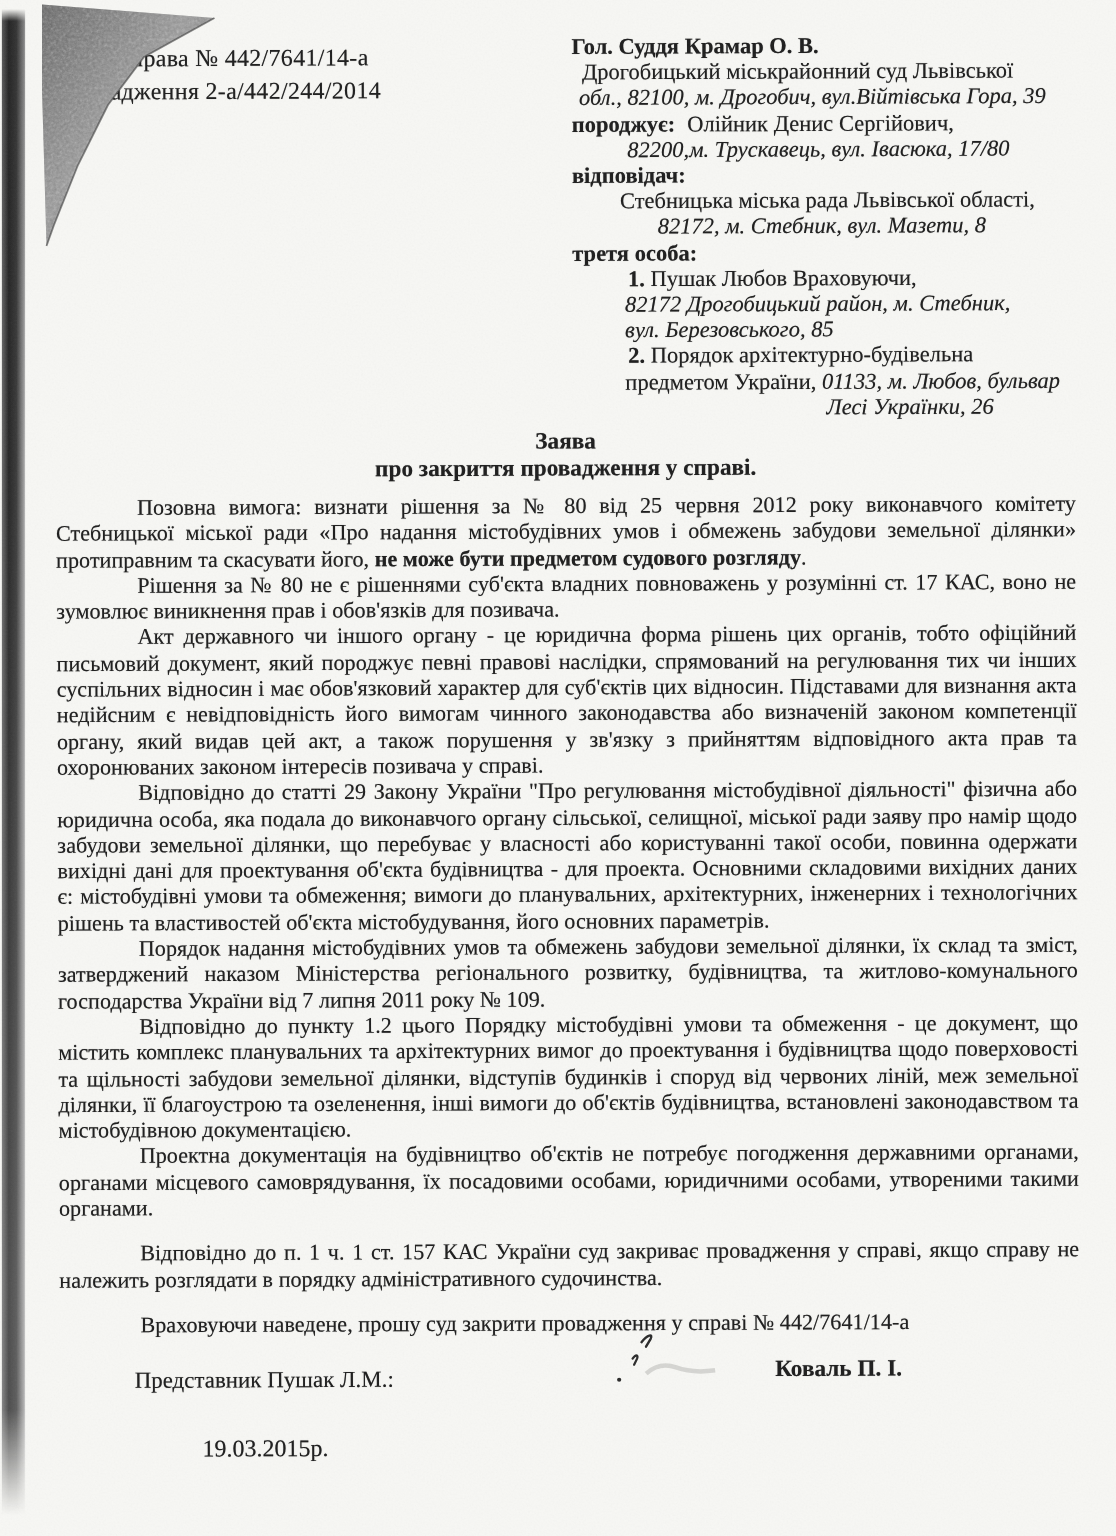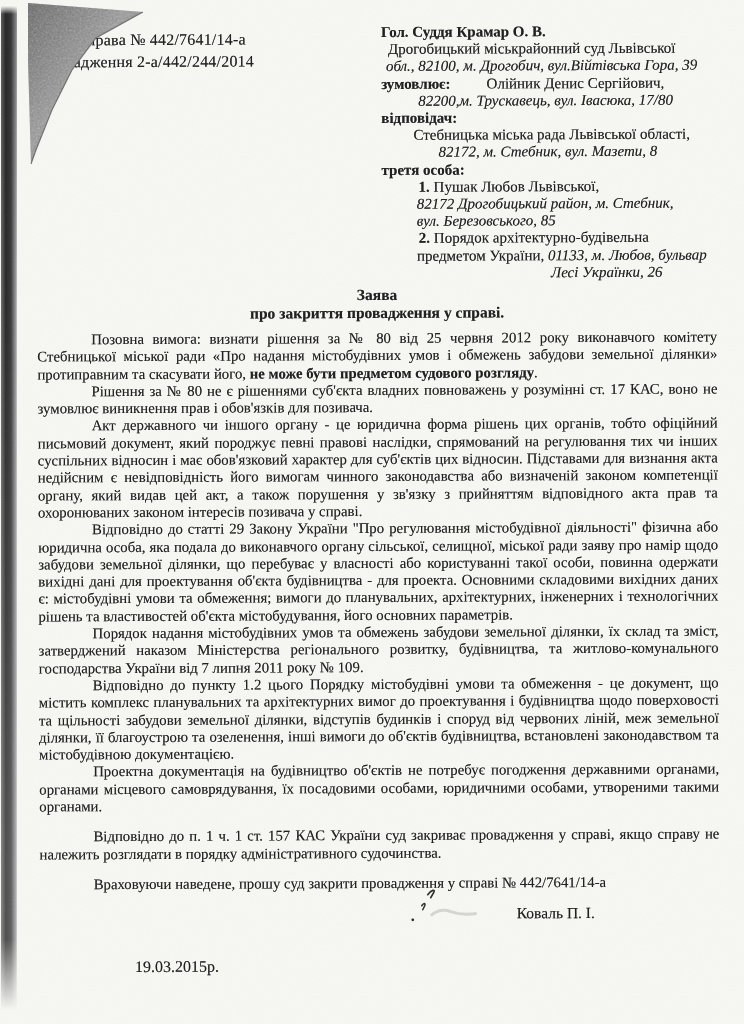--- a/index.html
+++ b/index.html
@@ -39,65 +39,65 @@
     position:absolute; left:383px; top:24px; width:350px;
     font-size:15px; line-height:17.2px;
   }
   .court-block .b{ font-weight:bold; }
   .court-block .i{ font-style:italic; }
   .row{ white-space:nowrap; }
   .ind7{ padding-left:7px; } .ind5{ padding-left:5px; }
   .ind32{ padding-left:32px; } .ind35{ padding-left:35px; }
   .ind37{ padding-left:37px; } .ind57{ padding-left:57px; }
   .ind169{ padding-left:169px; }
-  .name-gap{ margin-left:36px; }
+  .name-gap{ margin-left:8px; }
 
   
   .doc-title{
     position:absolute; left:38px; top:286px; width:680px;
     text-align:center; font-weight:bold; font-size:15.5px; line-height:17.5px;
   }
 
   
   .body-text{
     position:absolute; left:38px; top:330px; width:680px;
     font-size:14.8px; line-height:17.3px;
     text-align:justify;
   }
   .body-text p{ margin:0; text-indent:54px; }
   .body-text p.gap{ margin-top:13px; }
   .body-text .b{ font-weight:bold; }
 
   
   .sig-rep{ position:absolute; left:88px; top:911px; font-size:15.3px; white-space:nowrap; }
   .sig-date{ position:absolute; left:133px; top:957px; font-size:16px; white-space:nowrap; }
-  .sig-right{ position:absolute; left:515px; top:905px; font-size:15.5px; font-weight:normal; white-space:nowrap; }
+  .sig-right{ position:absolute; left:515px; top:905px; font-size:15.5px; font-weight:bold; white-space:nowrap; }
   .scribble{ position:absolute; left:393px; top:886px; }
 </style>
 </head>
 <body>
 
 <div class="scan-bar"></div>
 
 <div class="page-inner">
 
   <div class="case-header-line case-line-1 ink">Справа № 442/7641/14-а</div>
   <div class="case-header-line case-line-2 ink">Провадження 2-а/442/244/2014</div>
 
   <div class="court-block ink">
     <div class="row b">Гол. Суддя Крамар О. В.</div>
     <div class="row ind7">Дрогобицький міськрайонний суд Львівської</div>
     <div class="row ind5 i">обл., 82100, м. Дрогобич, вул.Війтівська Гора, 39</div>
-    <div class="row"><span class="b">зумовлює:</span><span class="name-gap">Олійник Денис Сергійович,</span></div>
+    <div class="row"><span class="b">породжує:</span><span class="name-gap">Олійник Денис Сергійович,</span></div>
     <div class="row ind37 i">82200,м. Трускавець, вул. Івасюка, 17/80</div>
     <div class="row b">відповідач:</div>
     <div class="row ind32">Стебницька міська рада Львівської області,</div>
     <div class="row ind57 i">82172, м. Стебник, вул. Мазети, 8</div>
     <div class="row b">третя особа:</div>
-    <div class="row ind37"><span class="b">1.</span><span> Пушак Любов Львівської,</span></div>
+    <div class="row ind37"><span class="b">1.</span><span> Пушак Любов Враховуючи,</span></div>
     <div class="row ind35 i">82172 Дрогобицький район, м. Стебник,</div>
     <div class="row ind35 i">вул. Березовського, 85</div>
     <div class="row ind37"><span class="b">2.</span><span> Порядок архітектурно-будівельна</span></div>
     <div class="row ind35"><span>предметом України, </span><span class="i">01133, м. Любов, бульвар</span></div>
     <div class="row ind169 i">Лесі Українки, 26</div>
   </div>
 
   <div class="doc-title ink">
     <div>Заява</div>
     <div>про закриття провадження у справі.</div>
@@ -108,20 +108,21 @@
     <p>Рішення за № 80 не є рішеннями суб'єкта владних повноважень у розумінні ст. 17 КАС, воно не зумовлює виникнення прав і обов'язків для позивача.</p>
     <p>Акт державного чи іншого органу - це юридична форма рішень цих органів, тобто офіційний письмовий документ, який породжує певні правові наслідки, спрямований на регулювання тих чи інших суспільних відносин і має обов'язковий характер для суб'єктів цих відносин. Підставами для визнання акта недійсним є невідповідність його вимогам чинного законодавства або визначеній законом компетенції органу, який видав цей акт, а також порушення у зв'язку з прийняттям відповідного акта прав та охоронюваних законом інтересів позивача у справі.</p>
     <p>Відповідно до статті 29 Закону України "Про регулювання містобудівної діяльності" фізична або юридична особа, яка подала до виконавчого органу сільської, селищної, міської ради заяву про намір щодо забудови земельної ділянки, що перебуває у власності або користуванні такої особи, повинна одержати вихідні дані для проектування об'єкта будівництва - для проекта. Основними складовими вихідних даних є: містобудівні умови та обмеження; вимоги до планувальних, архітектурних, інженерних і технологічних рішень та властивостей об'єкта містобудування, його основних параметрів.</p>
     <p>Порядок надання містобудівних умов та обмежень забудови земельної ділянки, їх склад та зміст, затверджений наказом Міністерства регіонального розвитку, будівництва, та житлово-комунального господарства України від 7 липня 2011 року № 109.</p>
     <p>Відповідно до пункту 1.2 цього Порядку містобудівні умови та обмеження - це документ, що містить комплекс планувальних та архітектурних вимог до проектування і будівництва щодо поверховості та щільності забудови земельної ділянки, відступів будинків і споруд від червоних ліній, меж земельної ділянки, її благоустрою та озеленення, інші вимоги до об'єктів будівництва, встановлені законодавством та містобудівною документацією.</p>
     <p>Проектна документація на будівництво об'єктів не потребує погодження державними органами, органами місцевого самоврядування, їх посадовими особами, юридичними особами, утвореними такими органами.</p>
     <p class="gap">Відповідно до п. 1 ч. 1 ст. 157 КАС України суд закриває провадження у справі, якщо справу не належить розглядати в порядку адміністративного судочинства.</p>
     <p class="gap">Враховуючи наведене, прошу суд закрити провадження у справі № 442/7641/14-а</p>
   </div>
 
+  <div class="sig-rep ink">Представник Пушак Л.М.:</div>
   <div class="sig-date ink">19.03.2015р.</div>
   <div class="sig-right ink">Коваль П. І.</div>
 
   <svg class="scribble" width="100" height="45" viewBox="0 0 100 45">
     <path d="M33,9 c4,-5 8,-6 6,-2 l-3,5" fill="none" stroke="#2a2a2a" stroke-width="1.6" stroke-linecap="round"></path>
     <path d="M27,20 c2,-3 4,-3 3,0 l-2,4" fill="none" stroke="#2a2a2a" stroke-width="1.5" stroke-linecap="round"></path>
     <circle cx="18" cy="34" r="1.4" fill="#2a2a2a"></circle>
     <path d="M36,30 q9,-8 20,-4 t26,2" fill="none" stroke="#b9b9b6" stroke-width="3" opacity="0.55"></path>
   </svg>
 </div>

